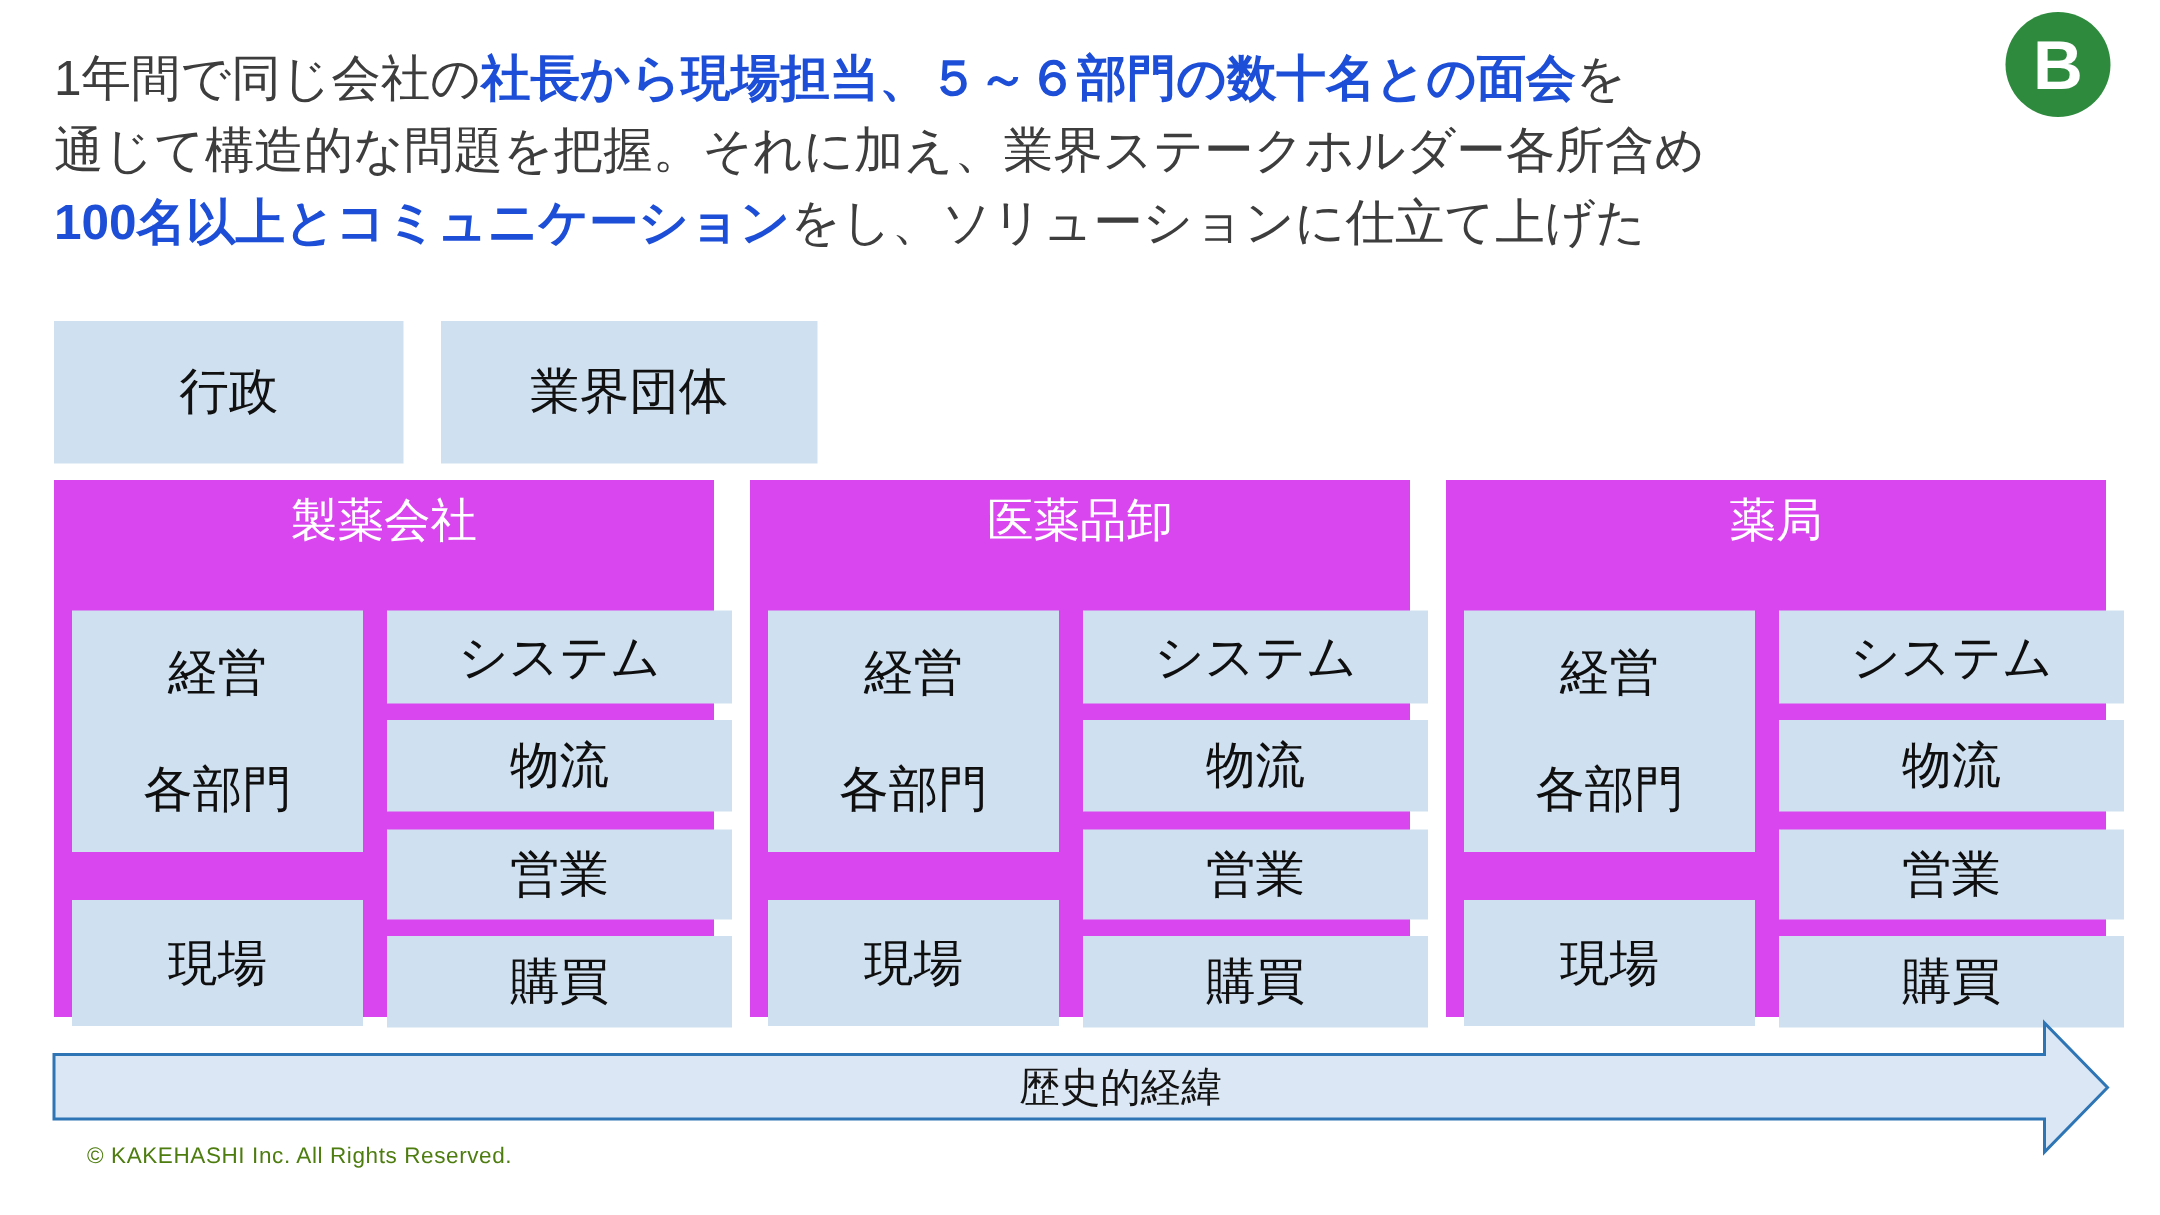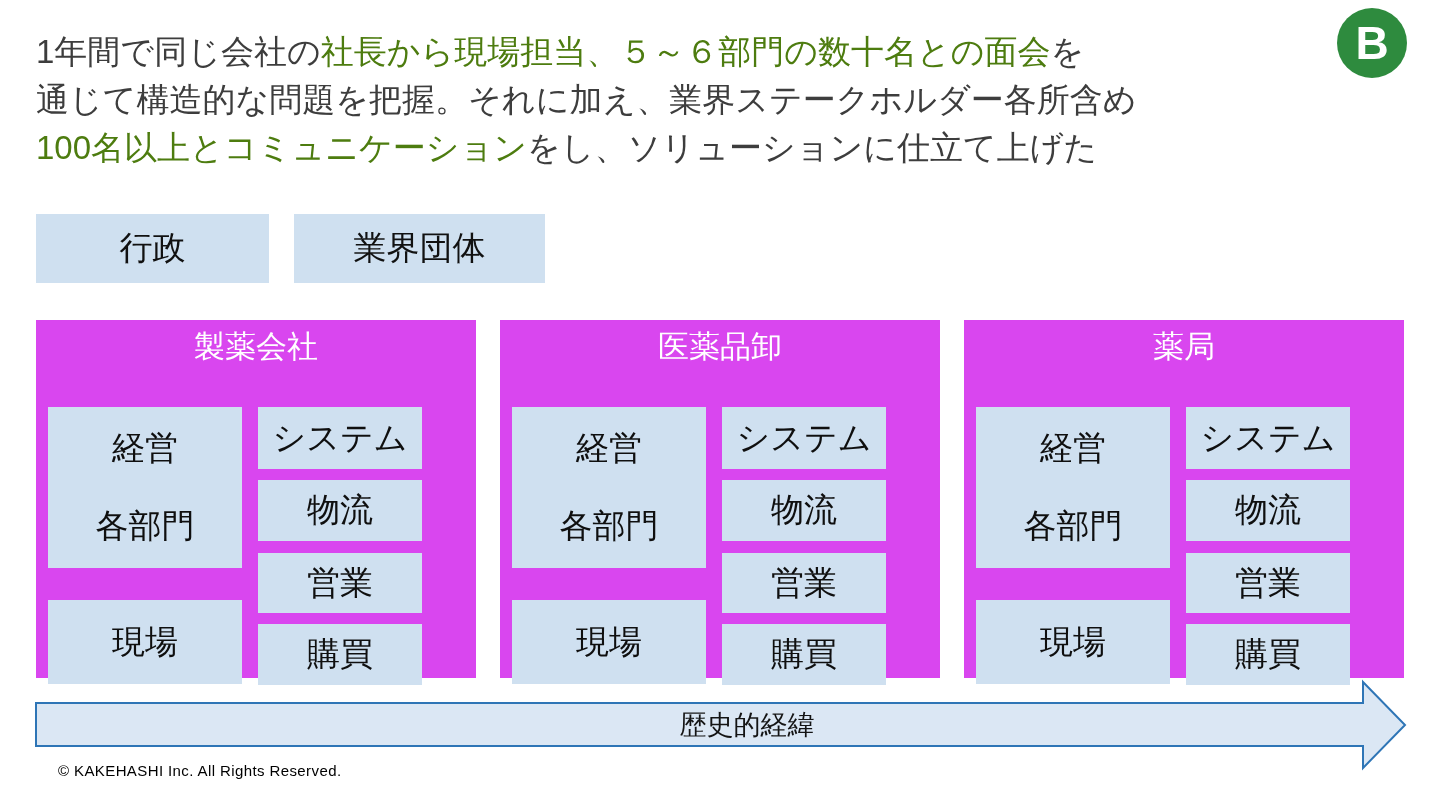--- a/index.html
+++ b/index.html
@@ -5,58 +5,58 @@
   html,body{margin:0;padding:0;background:#fff;}
   .slide{
     position:relative;width:1440px;height:810px;background:#ffffff;overflow:hidden;
     font-family:"Liberation Sans","DejaVu Sans",sans-serif;
   }
   
   .headline{
     position:absolute;left:36px;top:28px;width:1280px;
     font-size:33px;line-height:48px;color:#3d3d3d;font-weight:400;
   }
-  .headline b{font-weight:400;color:#4d7c0f;}
+  .headline b{font-weight:700;color:#1d4ed8;}
   
   .badge{
     position:absolute;left:1337px;top:8px;width:70px;height:70px;border-radius:50%;
     background:#2e8b3e;color:#ffffff;font-weight:700;font-size:46px;
     display:flex;align-items:center;justify-content:center;
   }
   
   .stake{
-    position:absolute;top:214px;height:69px;background:#cfe0f0;color:#111111;
+    position:absolute;top:214px;height:95px;background:#cfe0f0;color:#111111;
     font-size:33px;display:flex;align-items:center;justify-content:center;
   }
   .s1{left:36px;width:233px;}
   .s2{left:294px;width:251px;}
   
   .org{position:absolute;top:320px;width:440px;height:358px;background:#d946ef;}
   .o1{left:36px;} .o2{left:500px;} .o3{left:964px;}
   .org-title{
     position:absolute;top:8px;left:0;right:0;text-align:center;
     color:#ffffff;font-size:31px;line-height:38px;
   }
   .sub{
     position:absolute;background:#cfe0f0;color:#0f0f0f;font-size:33px;
     display:flex;align-items:center;justify-content:center;margin-top:32px;
   }
   .sub.l{left:12px;width:194px;}
-  .sub.r{left:222px;width:164px;}
+  .sub.r{left:222px;width:230px;}
   .l1{top:55px;height:83px;} .l2{top:132px;height:84px;} .l3{top:248px;height:84px;}
   .r1{top:55px;height:62px;} .r2{top:128px;height:61px;} .r3{top:201px;height:60px;} .r4{top:272px;height:61px;}
   
   .arrow-svg{position:absolute;left:0;top:0;width:1440px;height:810px;pointer-events:none;}
   .arrow-label{
     position:absolute;left:36px;top:707px;width:1330px;text-align:center;
     font-size:27px;line-height:36px;color:#141414;padding-left:46px;
   }
   
   .footer{
-    position:absolute;left:58px;top:762px;font-size:15px;color:#000000;letter-spacing:.4px;
+    position:absolute;left:58px;top:762px;font-size:15px;color:#4d7c0f;letter-spacing:.4px;
   }
 </style>
 </head>
 <body>
 
 <div class="slide">
 
   <div class="headline">
     <span>1年間で同じ会社の</span><b>社長から現場担当、５～６部門の数十名との面会</b><span>を</span><br>
     <span>通じて構造的な問題を把握。それに加え、業界ステークホルダー各所含め</span><br>

